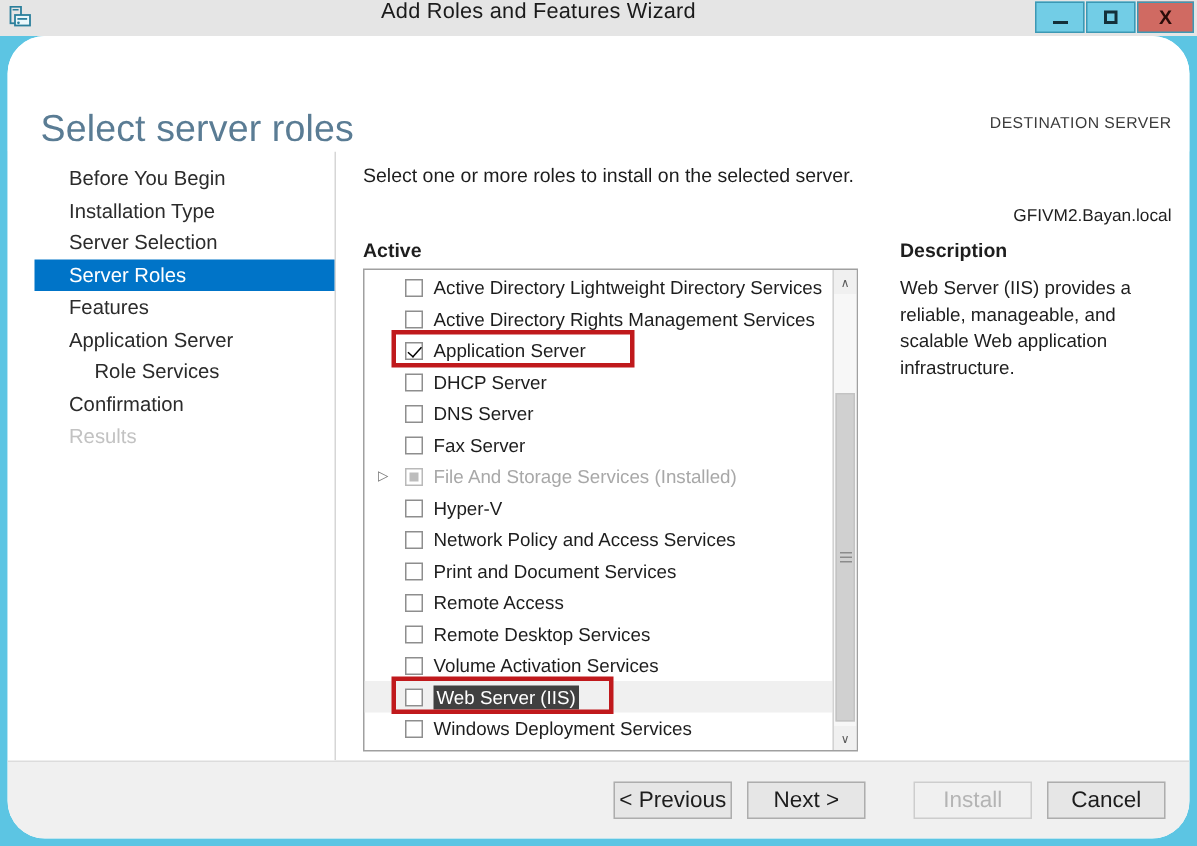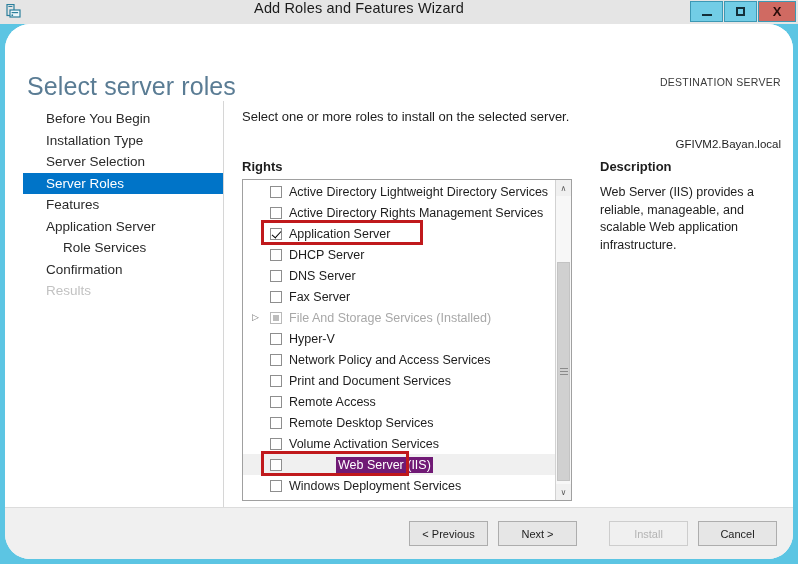--- a/index.html
+++ b/index.html
@@ -266,24 +266,23 @@
     content: "";
     position: absolute;
     left: 2px;
     top: 2px;
     width: 6px;
     height: 6px;
     background: #bdbdbd;
   }
   .role-label.installed { color: #a8a8a8; }
   .role-label.highlight {
-    background: #701a75;
+    background: #404040;
     color: #ffffff;
     padding: 1px 2px;
-    margin-left: 47px;
   }
 
   
   .annot {
     position: absolute;
     border: 3px solid #c0191c;
     pointer-events: none;
     z-index: 5;
   }
 
@@ -341,21 +340,21 @@
     align-items: center;
     justify-content: flex-end;
     padding-right: 16px;
     gap: 10px;
   }
   .btn {
     width: 79px;
     height: 25px;
     border: 1px solid #adadad;
     background: #e6e6e6;
-    font-size: 11px;
+    font-size: 15px;
     font-family: "Liberation Sans", sans-serif;
     color: #1d1d1d;
     cursor: default;
   }
   .btn.disabled { color: #b4b4b4; background: #f0f0f0; border-color: #cdcdcd; }
   .btn.spaced { margin-left: 22px; }
 </style>
 </head>
 <body>
 
@@ -406,21 +405,21 @@
           <div class="nav-item">Confirmation</div>
           <div class="nav-item disabled">Results</div>
         </div>
 
       <div id="main">
         <div id="instruction">Select one or more roles to install on the selected server.</div>
 
         <div id="panes">
 
           <div id="roles-col">
-            <div class="col-heading">Rights</div>
+            <div class="col-heading">Active</div>
             <div id="roles-box">
               <div id="roles-list">
                   <div class="role-row">
                     <span class="expander"></span>
                     <span class="cb"></span>
                     <span class="role-label">Active Directory Lightweight Directory Services</span>
                   </div>
                   <div class="role-row">
                     <span class="expander"></span>
                     <span class="cb"></span>

